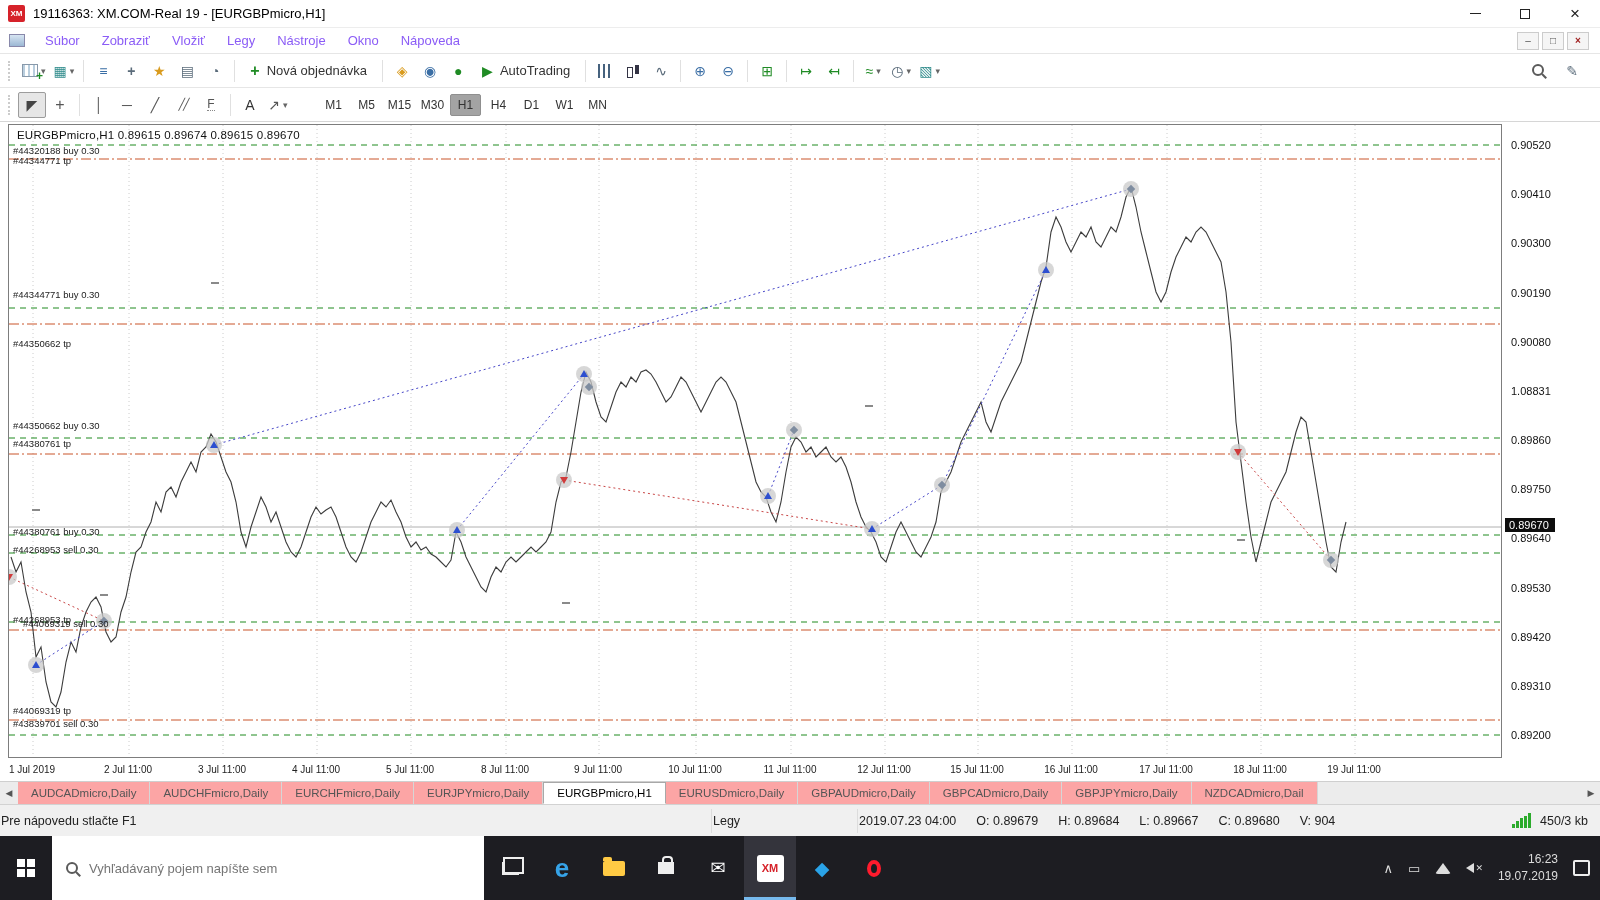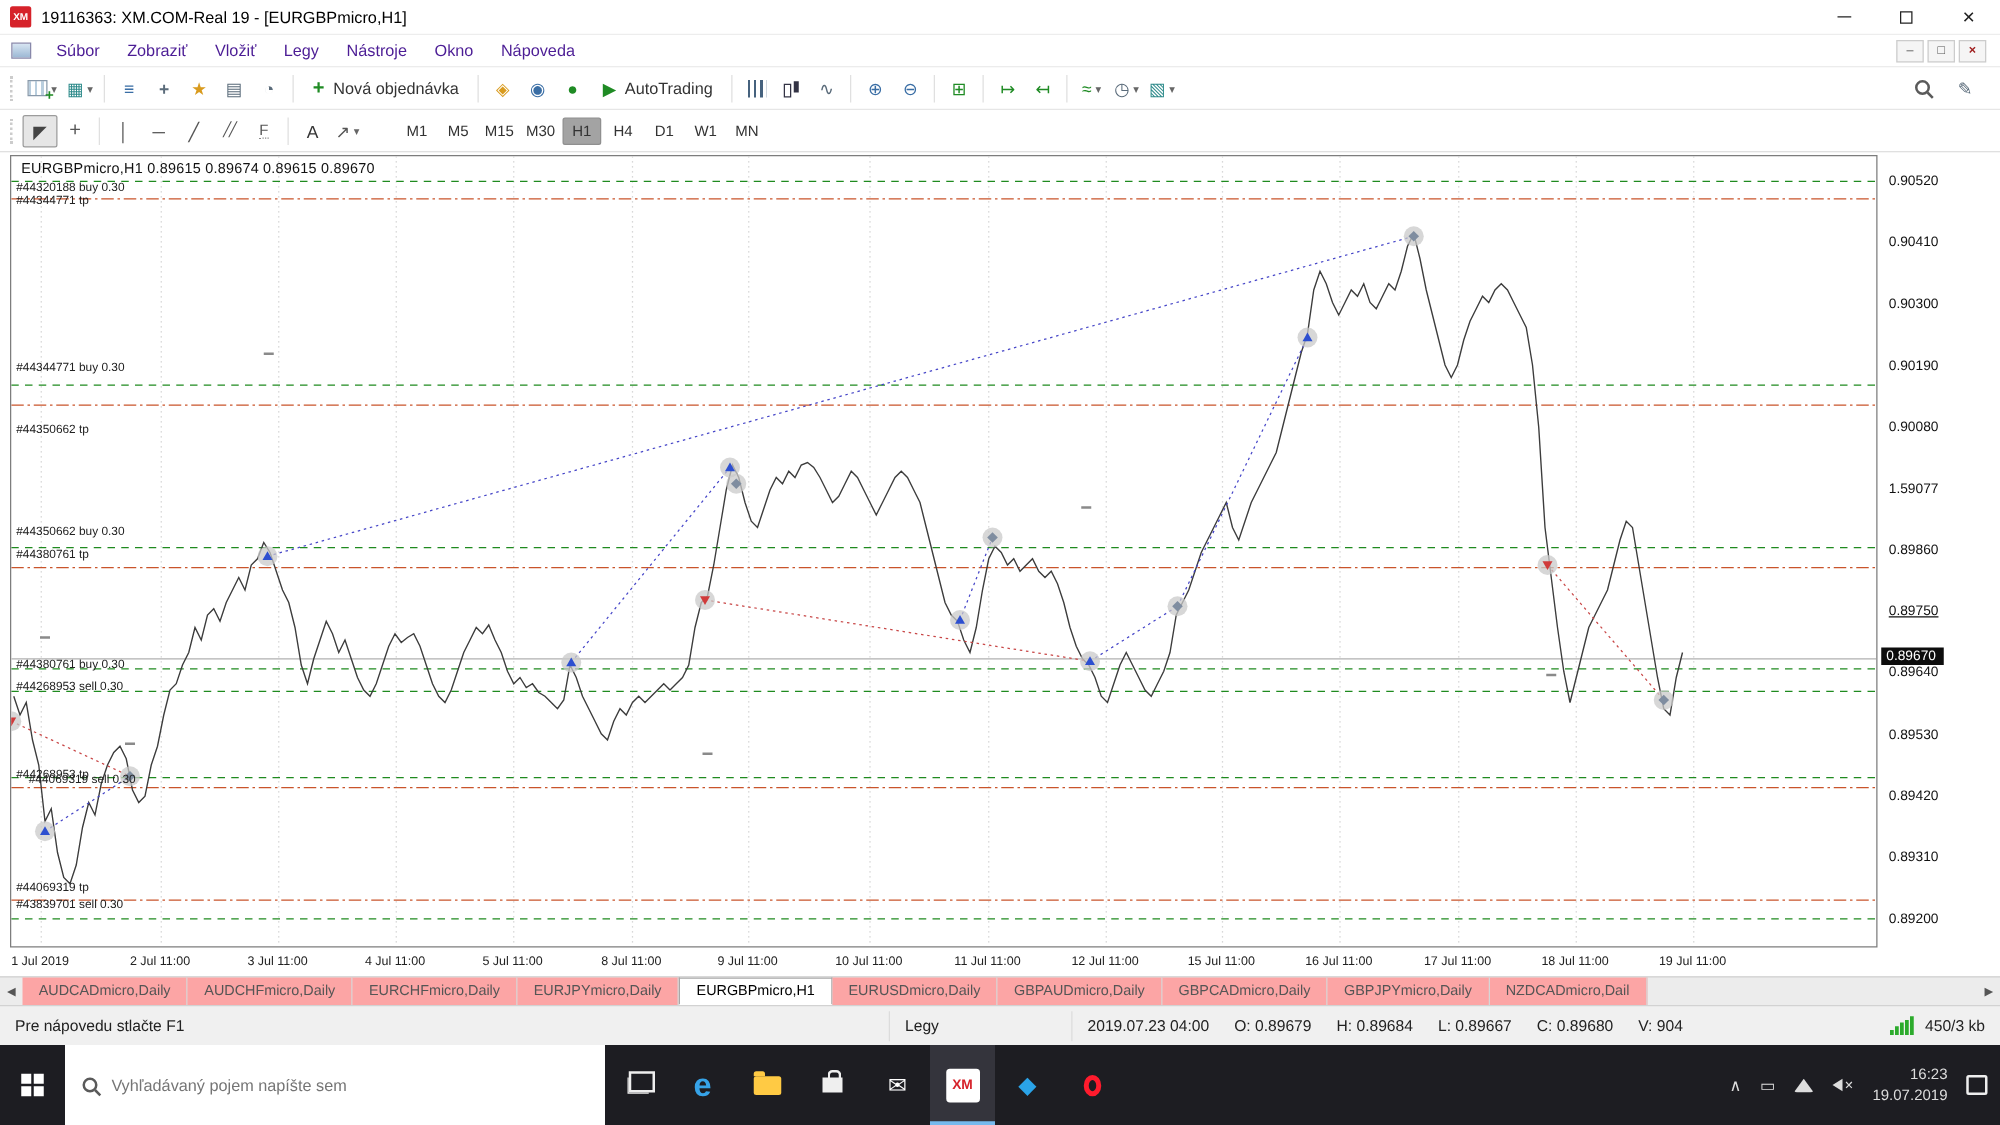--- a/index.html
+++ b/index.html
@@ -9,21 +9,21 @@
 #titlebar{position:absolute;top:0;left:0;right:0;height:28px;background:#fff;display:flex;align-items:center;padding-left:8px;font-size:13px;color:#000;border-bottom:1px solid #ededed}
 .app-ic{width:17px;height:17px;background:#d6222a;color:#fff;font-size:8px;font-weight:bold;display:flex;align-items:center;justify-content:center;border-radius:2px;margin-right:8px}
 .win-btns{margin-left:auto;display:flex;height:100%}
 .win-btn{width:50px;height:100%;display:flex;align-items:center;justify-content:center;color:#222;font-size:14px}
 .glyph-min{width:11px;height:1px;background:#222}
 .glyph-box{width:10px;height:10px;border:1px solid #222}
 
 
 #menubar{position:absolute;top:28px;left:0;right:0;height:26px;background:#fff;display:flex;align-items:center;padding:0 6px;font-size:13px;border-bottom:1px solid #e6e6e6}
 .mdi-ic{width:16px;height:13px;border:1px solid #88a;background:linear-gradient(#d7e5f2,#9cb8d4);margin:0 9px 0 3px}
-.menu-item{padding:20px 11px;color:#4c1d95}
+.menu-item{padding:20px 11px;color:#8b5cf6}
 .mdi-btns{margin-left:auto;display:flex;gap:3px;padding-right:5px}
 .mdi-btn{width:22px;height:18px;border:1px solid #ccc;background:#f5f5f5;display:flex;align-items:center;justify-content:center;font-size:10px;color:#555}
 .mdi-btn.close{color:#a02020;font-weight:bold}
 
 
 #toolbar1{position:absolute;top:54px;left:0;right:0;height:34px;background:#fff;display:flex;align-items:center;padding:0 4px;border-bottom:1px solid #e6e6e6}
 #toolbar2{position:absolute;top:88px;left:0;right:0;height:34px;background:#fff;display:flex;align-items:center;padding:0 4px;border-bottom:1px solid #d6d6d6}
 .tb{height:26px;min-width:28px;padding:0 3px;display:flex;align-items:center;justify-content:center;gap:3px;border:1px solid transparent;border-radius:2px;font-size:13px;color:#333}
 .tb.labeled{padding:0 9px;gap:7px}
 .tb.pressed{background:#e6e6e6;border-color:#9c9c9c}
@@ -61,21 +61,21 @@
 
 #tabbar{position:absolute;top:781px;left:0;right:0;height:23px;background:#ececec;display:flex;align-items:center;font-size:11.5px;border-top:1px solid #cfcfcf}
 .tab-scroll{width:18px;height:22px;display:flex;align-items:center;justify-content:center;color:#555;font-size:9px}
 #tabs{display:flex;height:22px}
 .tab{height:22px;display:flex;align-items:center;padding:0 13px;color:#555;border-right:1px solid #d6d6d6;background:#fca5a5;white-space:nowrap}
 .tab.active{background:#fff;color:#000;border:1px solid #a8a8a8;border-bottom-color:#fff}
 #tab-next{margin-left:auto}
 
 
 #statusbar{position:absolute;top:804px;left:0;right:0;height:32px;background:#f0f0f0;display:flex;align-items:center;font-size:12.5px;color:#222;border-top:1px solid #d2d2d2}
-.st{padding:0 12px;height:24px;display:flex;align-items:center;border-right:1px solid #dcdcdc}
+.st{padding:0 1px;height:24px;display:flex;align-items:center;border-right:1px solid #dcdcdc}
 #st-help{width:712px}
 #st-profile{width:146px}
 #st-ohlc{gap:20px;border-right:none}
 #st-net{margin-left:auto;display:flex;align-items:center;gap:9px;padding-right:12px}
 .sig{display:flex;align-items:flex-end;gap:1px;height:15px}
 .sig span{width:3px;background:#2cab2c}
 
 
 #taskbar{position:absolute;top:836px;left:0;right:0;height:64px;background:#1d1d22;display:flex;align-items:stretch;color:#eee}
 .tk{width:52px;display:flex;align-items:center;justify-content:center;position:relative}
@@ -377,23 +377,23 @@
         <span class="trade-label" style="left: 4px; top: 593px;">#43839701 sell 0.30</span>
       </div>
   </div>
   <div id="paxis">
     <div id="ptag" style="top: 394px;">0.89670</div>
   <span class="plabel" style="top: 15px;">0.90520</span>
       <span class="plabel" style="top: 64px;">0.90410</span>
       <span class="plabel" style="top: 113px;">0.90300</span>
       <span class="plabel" style="top: 163px;">0.90190</span>
       <span class="plabel" style="top: 212px;">0.90080</span>
-      <span class="plabel" style="top: 261px;">1.59077</span>
+      <span class="plabel" style="top: 261px;">1.08831</span>
       <span class="plabel" style="top: 310px;">0.89860</span>
-      <span class="plabel" style="top: 359px; text-decoration: underline;">0.89750</span>
+      <span class="plabel" style="top: 359px;">0.89750</span>
       <span class="plabel" style="top: 408px;">0.89640</span>
       <span class="plabel" style="top: 458px;">0.89530</span>
       <span class="plabel" style="top: 507px;">0.89420</span>
       <span class="plabel" style="top: 556px;">0.89310</span>
       <span class="plabel" style="top: 605px;">0.89200</span>
     </div>
   <div id="taxis">
       <span class="tlabel" style="left: 24px;">1 Jul 2019</span>
       <span class="tlabel" style="left: 120px;">2 Jul 11:00</span>
       <span class="tlabel" style="left: 214px;">3 Jul 11:00</span>

